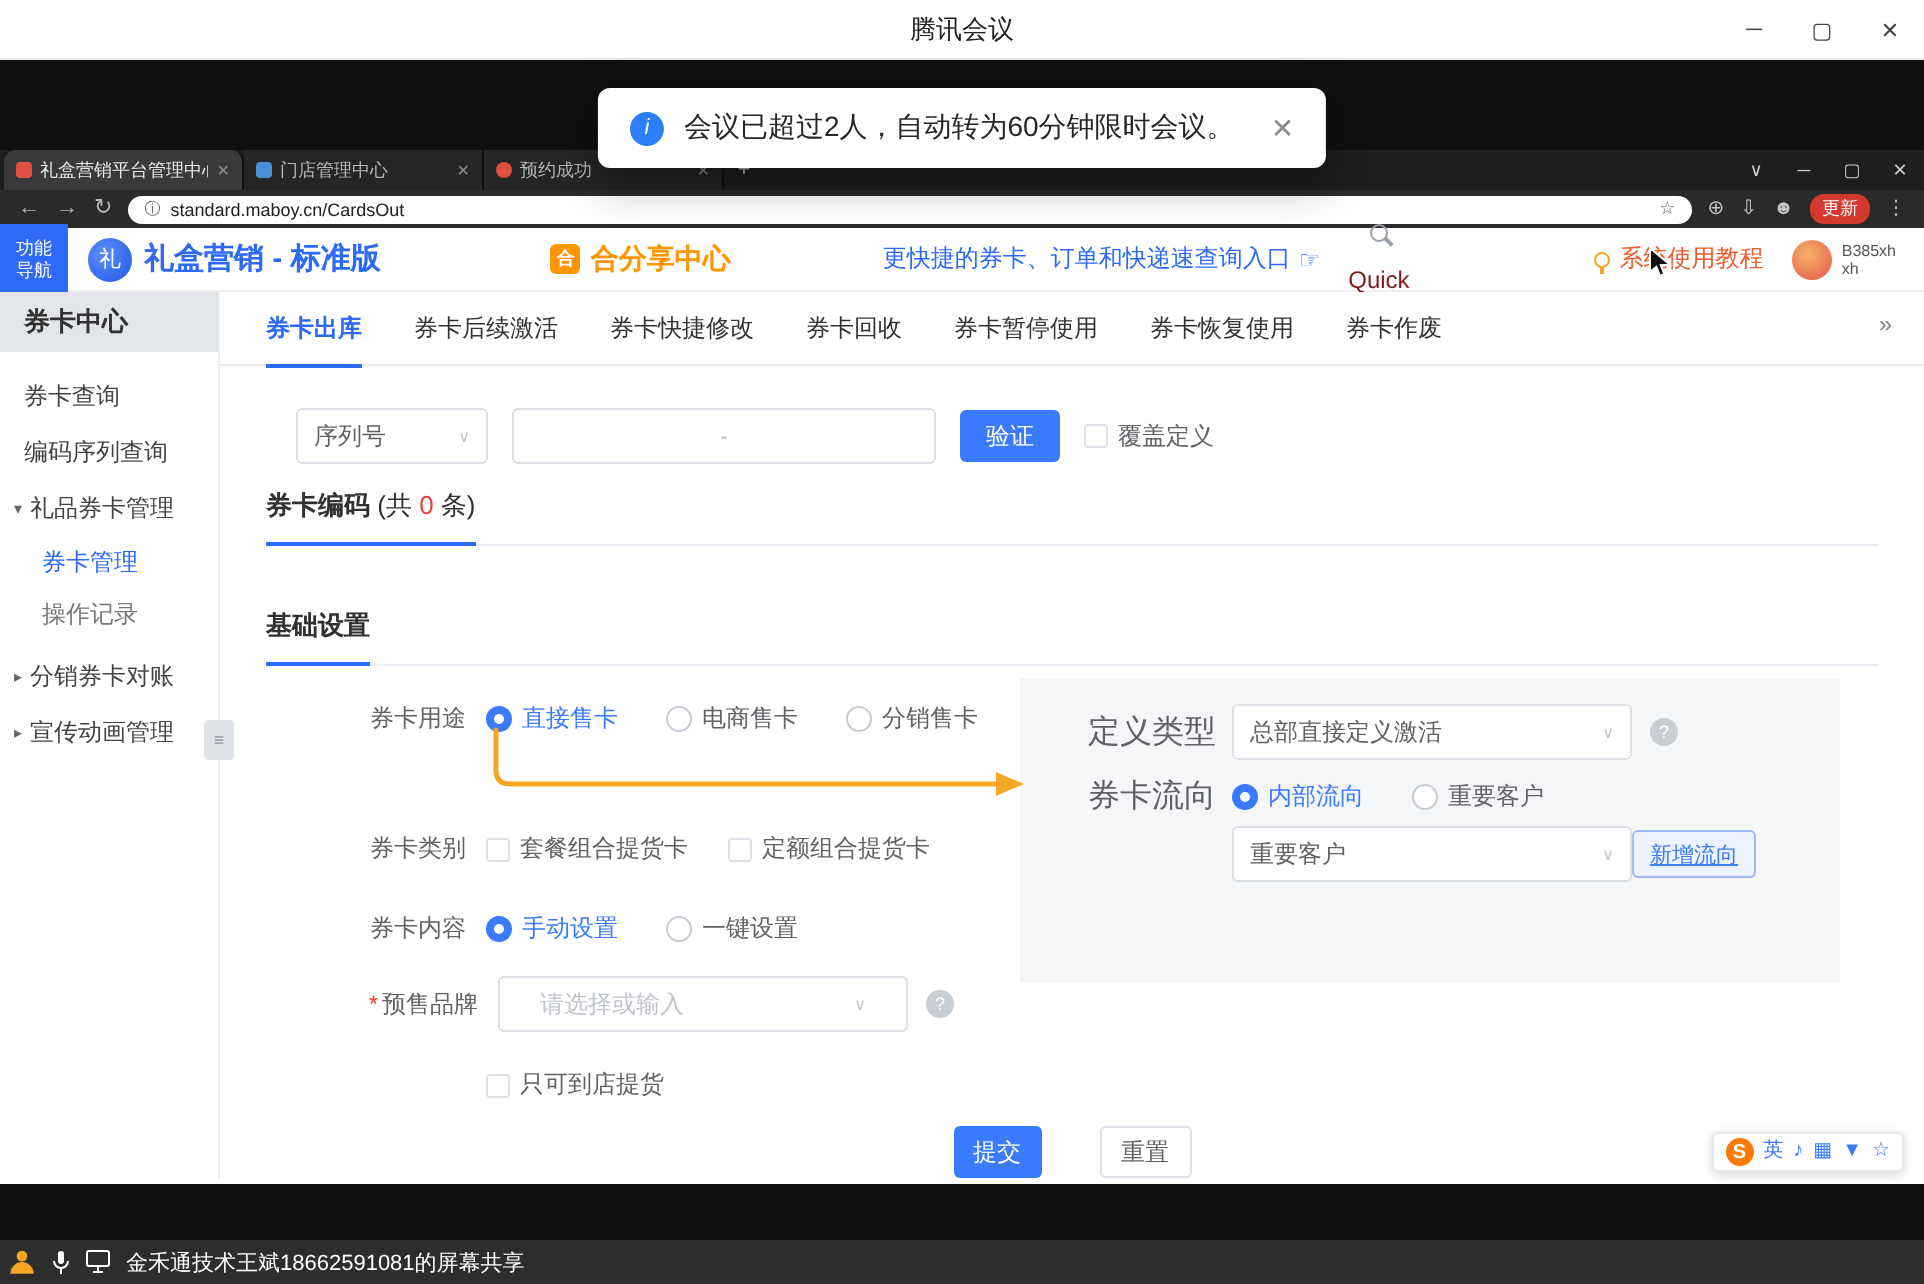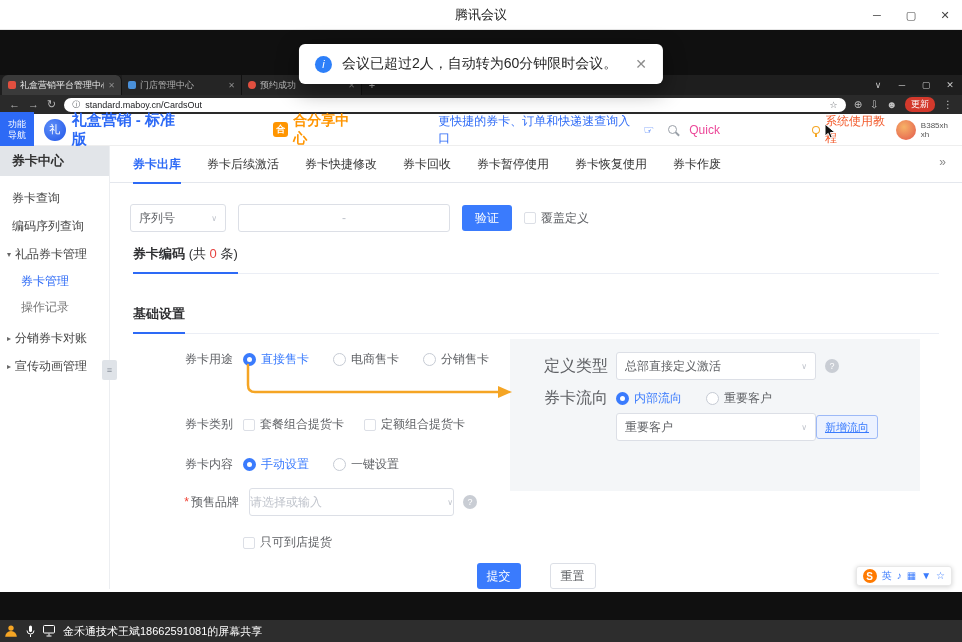--- a/index.html
+++ b/index.html
@@ -47,21 +47,21 @@
   .appheader{height:32px;background:#fff;display:flex;align-items:center;border-bottom:1px solid #eee;position:relative;}
   .navtoggle{width:34px;height:35px;background:#2d6af6;color:#fff;font-size:9px;line-height:11px;display:flex;flex-direction:column;
     align-items:center;justify-content:center;cursor:pointer;flex:none;}
   .brand{display:flex;align-items:center;gap:6px;margin-left:10px;cursor:pointer;}
   .brand-logo{width:22px;height:22px;border-radius:50%;background:radial-gradient(circle at 35% 35%,#5d8ef8,#2156e8);color:#fff;
     font-size:11px;display:flex;align-items:center;justify-content:center;}
   .brand-name{color:#2d6af6;font-weight:bold;font-size:15px;}
   .share-center{display:flex;align-items:center;gap:5px;margin-left:85px;color:#ff9500;font-weight:bold;font-size:14px;cursor:pointer;}
   .share-ic{width:15px;height:15px;background:#ff9500;border-radius:3px;color:#fff;font-size:9px;display:flex;align-items:center;justify-content:center;}
   .quick-entry{margin-left:76px;color:#2d6af6;font-size:12px;display:flex;gap:4px;align-items:center;cursor:pointer;}
-  .searchbox{margin-left:14px;display:flex;align-items:center;gap:12px;color:#ec4899;font-size:12px;cursor:pointer;}
+  .searchbox{margin-left:14px;display:flex;align-items:center;gap:12px;color:#7f1d1d;font-size:12px;cursor:pointer;flex-direction:column;}
   .mag{width:9px;height:9px;border:1.5px solid #9aa0a8;border-radius:50%;position:relative;display:inline-block;}
   .mag::after{content:'';position:absolute;width:5px;height:1.5px;background:#9aa0a8;transform:rotate(45deg);right:-4px;bottom:-1px;}
   .tutorial{margin-left:92px;color:#f25a2b;font-size:12px;display:flex;align-items:center;gap:5px;cursor:pointer;}
   .bulb{width:8px;height:8px;border:1.5px solid #f5a623;border-radius:50%;position:relative;display:inline-block;}
   .bulb::after{content:'';position:absolute;left:2px;bottom:-4px;width:2px;height:3px;background:#f5a623;}
   .userbox{margin-left:auto;margin-right:14px;display:flex;align-items:center;gap:5px;cursor:pointer;}
   .avatar{width:20px;height:20px;border-radius:50%;background:radial-gradient(circle at 40% 35%,#f7b267,#e2574c);}
   .user-meta{display:flex;flex-direction:column;font-size:8px;color:#555;line-height:9px;}
 
   
@@ -78,21 +78,21 @@
   .side-handle{position:absolute;right:-8px;top:214px;width:15px;height:20px;background:#dfe3e8;border-radius:2px;
     display:flex;align-items:center;justify-content:center;color:#8a929c;font-size:9px;z-index:6;cursor:pointer;}
 
   .main{flex:1;position:relative;background:#fff;overflow:hidden;}
   .mtabs{display:flex;align-items:center;gap:26px;padding-left:23px;height:37px;border-bottom:1px solid #e4e7ed;}
   .mtab{font-size:12px;color:#333;height:37px;display:flex;align-items:center;position:relative;cursor:pointer;white-space:nowrap;}
   .mtab.active{color:#2d6af6;font-weight:bold;}
   .mtab.active::after{content:'';position:absolute;left:0;right:0;bottom:-1px;height:2px;background:#2d6af6;}
   .collapse-btn{position:absolute;right:16px;top:9px;color:#888;font-size:12px;cursor:pointer;}
 
-  .serial-row{position:absolute;top:58px;left:20px;display:flex;align-items:center;gap:12px;}
+  .serial-row{position:absolute;top:58px;left:38px;display:flex;align-items:center;gap:12px;}
   .el-select{height:28px;border:1px solid #dcdfe6;border-radius:3px;display:flex;align-items:center;justify-content:space-between;
     padding:0 8px;font-size:12px;color:#606266;background:#fff;cursor:pointer;}
   .w96{width:96px;} .sel-caret{color:#c0c4cc;font-size:8px;margin-left:6px;}
   .serial-input{width:212px;height:28px;border:1px solid #dcdfe6;border-radius:3px;font-size:12px;color:#606266;text-align:center;outline:none;}
   .serial-input::placeholder{color:#c0c4cc;}
   .verify-btn{height:26px;padding:0 13px;background:#3a7bfd;color:#fff;font-size:12px;border:none;border-radius:3px;cursor:pointer;}
   .chk{width:12px;height:12px;border:1px solid #dcdfe6;border-radius:2px;background:#fff;flex:none;cursor:pointer;}
   .chk-label{font-size:12px;color:#606266;margin-left:5px;}
   .chk-wrap{display:flex;align-items:center;}
 
@@ -102,21 +102,21 @@
   .red{color:#e64340;}
   .head-code{top:98px;} .head-basic{top:158px;}
 
   .row{position:absolute;display:flex;align-items:center;}
   .flabel{width:100px;text-align:right;margin-right:10px;font-size:12px;color:#606266;flex:none;}
   .radio{width:13px;height:13px;border:1px solid #c6cbd4;border-radius:50%;background:#fff;margin-right:5px;flex:none;cursor:pointer;}
   .radio.on{border:4px solid #3a7bfd;}
   .rlabel{font-size:12px;color:#606266;margin-right:24px;}
   .rlabel.on{color:#3a7bfd;}
   .brand-select{width:205px;height:28px;border:1px solid #dcdfe6;border-radius:3px;display:flex;align-items:center;
-    justify-content:space-between;padding:0 0;color:#c0c4cc;font-size:12px;cursor:pointer;background:#fff;}
+    justify-content:space-between;padding:0 20px;color:#c0c4cc;font-size:12px;cursor:pointer;background:#fff;}
   .help{width:14px;height:14px;border-radius:50%;background:#c9cdd4;color:#fff;font-size:9px;display:flex;align-items:center;
     justify-content:center;margin-left:9px;flex:none;cursor:pointer;}
   .req{color:#f04134;margin-right:2px;}
 
   .right-panel{position:absolute;left:400px;top:193px;width:410px;height:152px;background:#f4f6f8;}
   .rp-row{position:absolute;left:0;display:flex;align-items:center;}
   .rp-label{width:98px;text-align:right;margin-right:8px;font-size:16px;color:#606266;flex:none;}
   .rp-select{width:200px;height:28px;background:#fff;border:1px solid #dcdfe6;border-radius:3px;display:flex;align-items:center;
     justify-content:space-between;padding:0 8px;font-size:12px;color:#606266;cursor:pointer;}
   .add-flow{height:24px;padding:0 8px;border:1px solid #9db9f7;background:#ecf2ff;color:#3a7bfd;font-size:11px;border-radius:3px;

